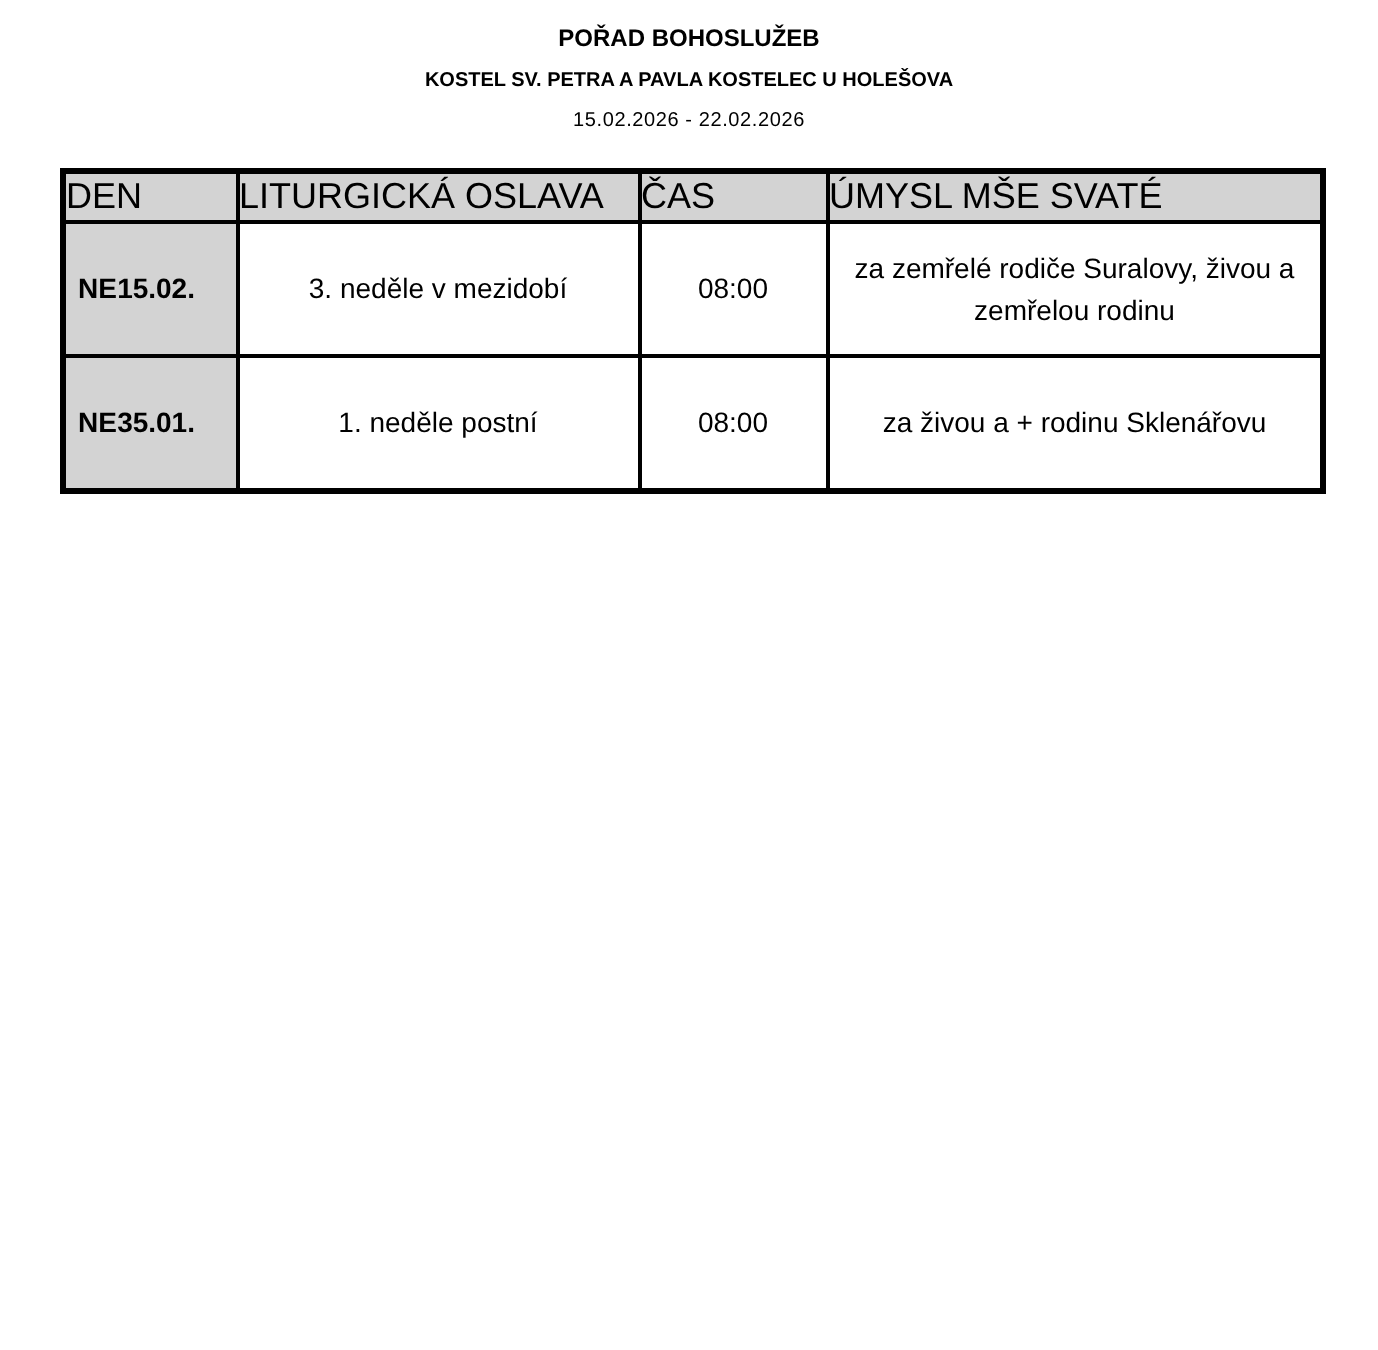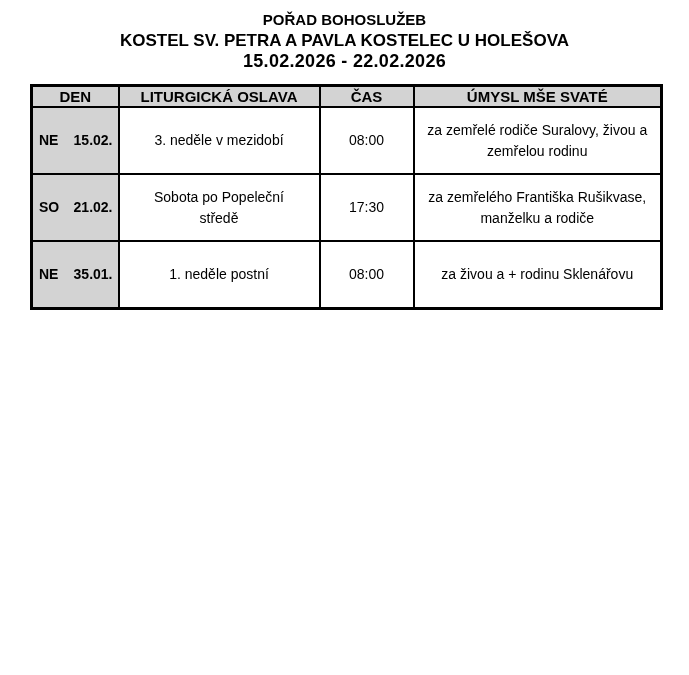--- a/index.html
+++ b/index.html
@@ -4,56 +4,56 @@
 <style>
   * { margin: 0; padding: 0; box-sizing: border-box; }
   html, body {
     width: 689px; height: 675px;
     background: #ffffff;
     color: #000000;
     font-family: "Liberation Sans", sans-serif;
     overflow: hidden;
   }
   .doc-header { text-align: center; padding-top: 9px; }
-  .title    { font-size: 15px; font-weight: bold; line-height: 21px; }
-  .subtitle { font-size: 17px; font-weight: bold; line-height: 21px; }
-  .date-range { font-size: 18px; line-height: 20px; letter-spacing: 0.3px; font-weight: bold; }
+  .title    { font-size: 12px; font-weight: bold; line-height: 21px; }
+  .subtitle { font-size: 10px; font-weight: bold; line-height: 21px; }
+  .date-range { font-size: 10px; line-height: 20px; letter-spacing: 0.3px; }
 
   table.schedule {
     border-collapse: collapse;
     table-layout: fixed;
     width: 630px;
     margin: 13px 0 0 30px;
     border: 3px solid var(--border-color, #000);
   }
   col.c-day { width: 87px; }
   col.c-celebration { width: 201px; }
   col.c-time { width: 94px; }
   col.c-intention { width: 248px; }
 
   th, td { border: 2px solid var(--border-color, #000); }
 
   thead th {
     background: var(--header-bg, #d3d3d3);
-    font-size: 15px;
-    font-weight: bold;
+    font-size: 18px;
+    font-weight: normal;
     height: 21px;
-    text-align: center;
+    text-align: left;
     vertical-align: middle;
     padding: 1px 0;
   }
 
   tbody tr { height: 67px; }
 
   td { vertical-align: middle; font-size: 14px; line-height: 1.45; }
 
   td.day-cell {
     background: var(--header-bg, #d3d3d3);
     font-weight: bold;
-    padding: 0 5px 0 6px;
+    padding: 0 20px 0 6px;
   }
   .day-wrap { display: flex; justify-content: space-between; align-items: center; }
 
   td.celebration-cell,
   td.time-cell,
   td.intention-cell {
     text-align: center;
     white-space: pre-line;
     padding: 0 2px;
   }
@@ -96,33 +96,20 @@
     <td class="time-cell">08:00</td>
     <td class="intention-cell">za zemřelé rodiče Suralovy, živou a
 zemřelou rodinu</td>
   </tr>
 
 
 
 
 
 
-  <tr>
-    <td class="day-cell">
-      <div class="day-wrap">
-        <span>SO</span>
-        <span>21.02.</span>
-      </div>
-    </td>
-    <td class="celebration-cell">Sobota po Popeleční
-středě</td>
-    <td class="time-cell">17:30</td>
-    <td class="intention-cell">za zemřelého Františka Rušikvase,
-manželku a rodiče</td>
-  </tr>
 
   <tr>
     <td class="day-cell">
       <div class="day-wrap">
         <span>NE</span>
         <span>35.01.</span>
       </div>
     </td>
     <td class="celebration-cell">1. neděle postní</td>
     <td class="time-cell">08:00</td>

